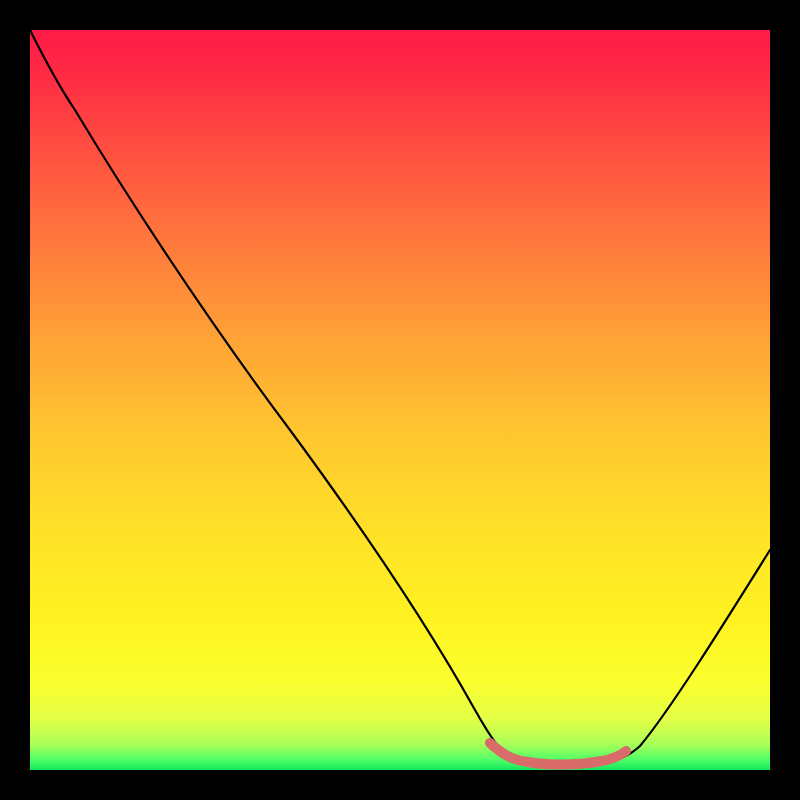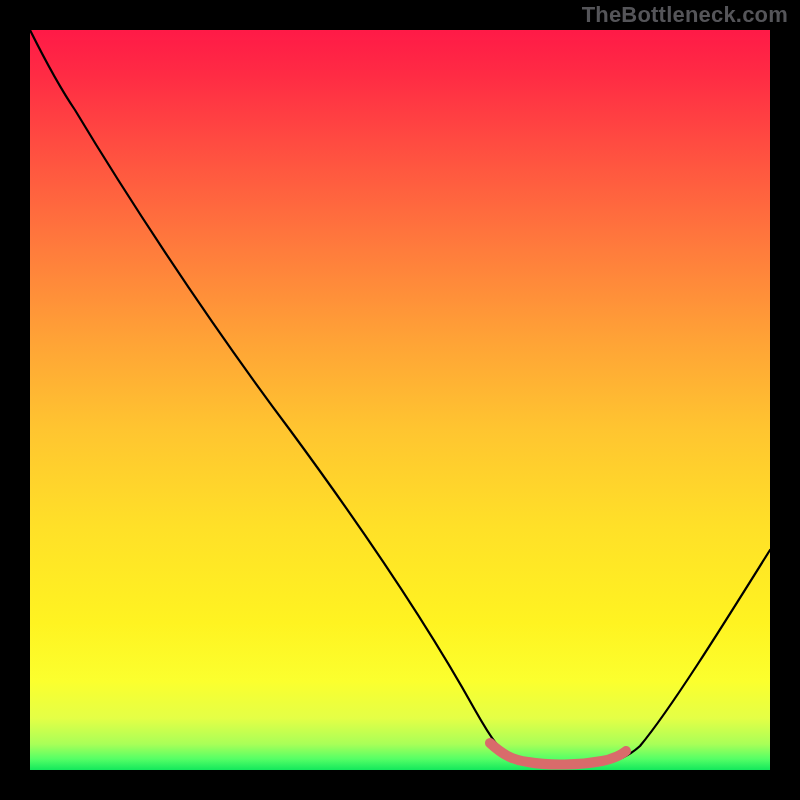--- a/index.html
+++ b/index.html
@@ -54,21 +54,20 @@
     inset: 0;
     width: 100%;
     height: 100%;
   }
 </style>
 </head>
 <body>
 
 <div class="frame">
 
-  <div class="watermark">TheBottleneck.com</div>
 
   <div class="plot-area">
     <div class="gradient-bg"></div>
 
     <svg class="curve" viewBox="0 0 740 740" preserveAspectRatio="none">
 
       <path fill="none" stroke="#000" stroke-width="2.2" stroke-linecap="round" d="M 0 0
                C 15 30, 28 55, 45 80
                C 90 155, 170 280, 260 400
                C 330 495, 395 590, 445 680

